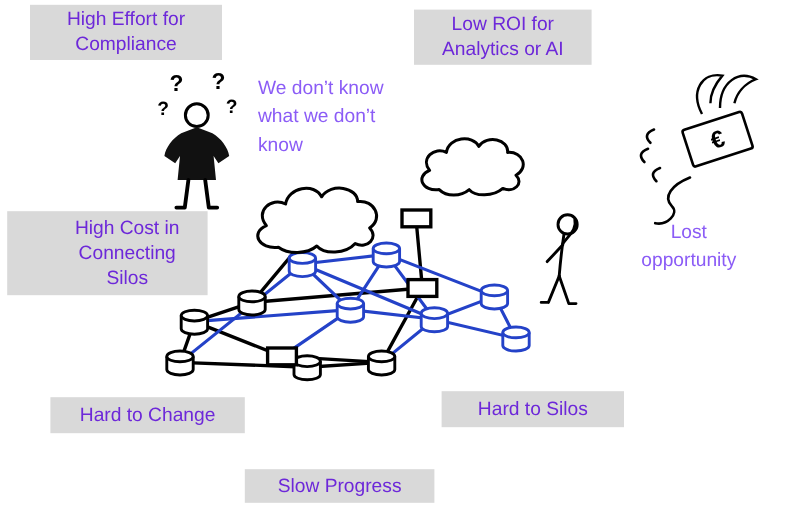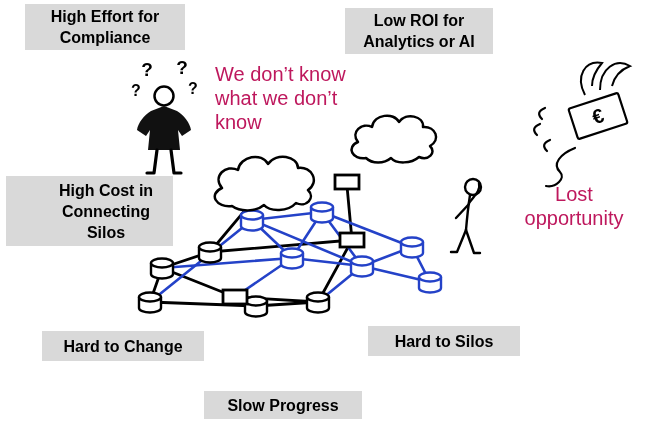--- a/index.html
+++ b/index.html
@@ -4,26 +4,26 @@
 <style>
   html,body{margin:0;padding:0;background:#ffffff;}
   #stage{
     position:relative;width:660px;height:430px;background:#ffffff;overflow:hidden;
     font-family:"Liberation Sans", sans-serif;color:#000;
   }
   #scene{position:absolute;left:0;top:0;z-index:0;}
   .label-box{
     position:absolute;z-index:1;background:#D9D9D9;
     display:flex;align-items:center;justify-content:center;
-    font-weight:bold;font-size:16px;line-height:21px;
-    text-align:center;white-space:pre-line;color:#000000;
+    font-weight:normal;font-size:16px;line-height:21px;
+    text-align:center;white-space:pre-line;color:#6d28d9;
   }
   .free-text{
-    position:absolute;z-index:1;font-size:20px;line-height:24px;
-    white-space:pre-line;color:#be185d;
+    position:absolute;z-index:1;font-size:16px;line-height:24px;
+    white-space:pre-line;color:#8b5cf6;
   }
   .qmark{font-family:"Liberation Sans",sans-serif;font-weight:bold;fill:#000;}
 </style>
 </head>
 <body>
 
 <div id="stage">
 
   <svg id="scene" width="660" height="430" viewBox="0 0 660 430">
     <defs>

